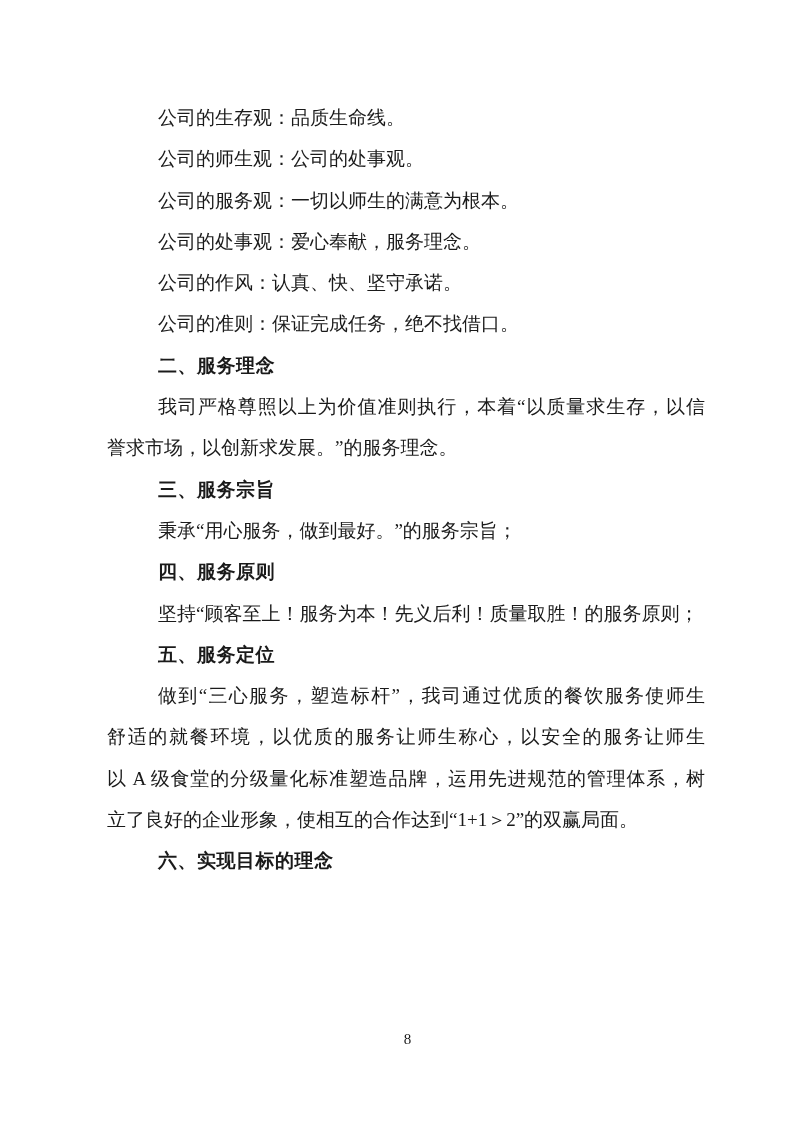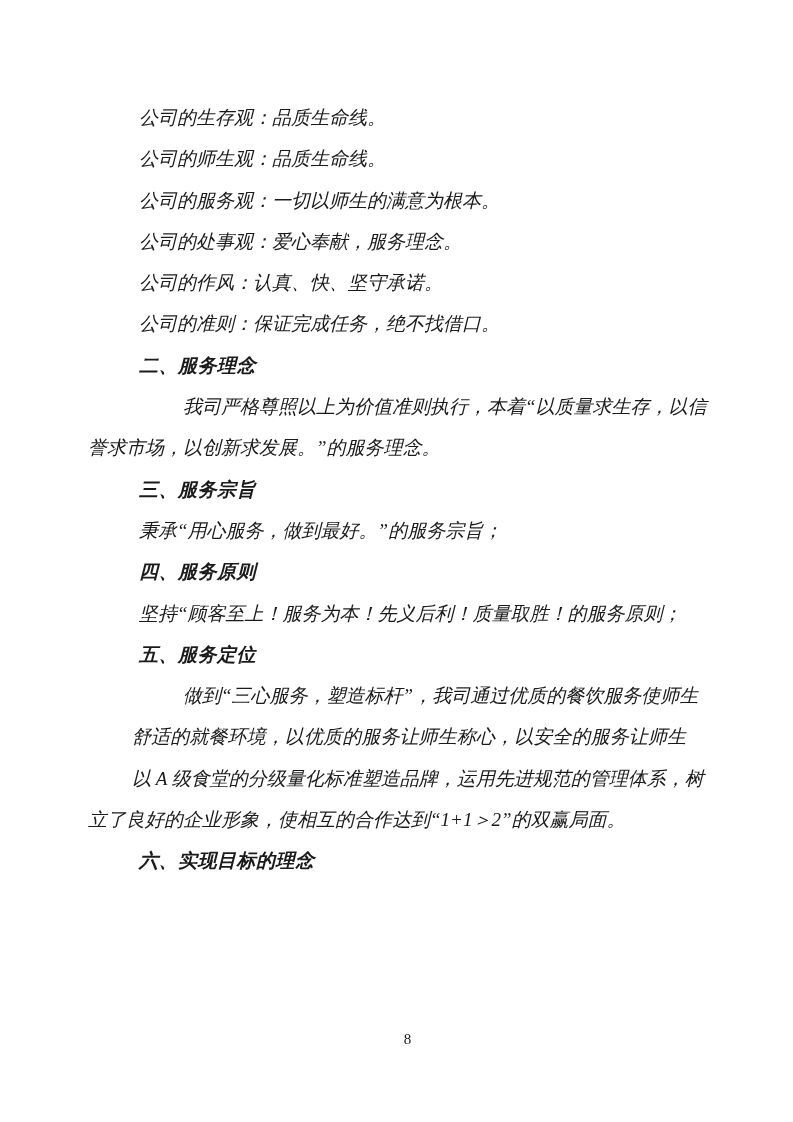--- a/index.html
+++ b/index.html
@@ -10,38 +10,36 @@
   .page {
     position: relative;
     width: 793px;
     height: 1122px;
     background: #ffffff;
     overflow: hidden;
     font-family: "Liberation Serif", "DejaVu Serif", serif;
   }
   .content {
     position: absolute;
-    left: 88px;
+    left: 107px;
     top: 97px;
     width: 598px;
-    font-style: italic;
   }
   .line {
     font-size: 19px;
     line-height: 41.3px;
     color: #1a1a1a;
     white-space: nowrap;
   }
   .line.indent {
     padding-left: 51px;
   }
   .line.fill {
     text-align: justify;
     text-align-last: justify;
-    margin-left: 44px;
   }
   .line.heading {
     font-weight: bold;
     letter-spacing: 0.5px;
   }
   .footer {
     position: absolute;
     top: 1029px;
     left: 0;
     width: 100%;
@@ -51,21 +49,21 @@
     color: #1a1a1a;
     line-height: 20px;
   }
 </style>
 </head>
 <body>
 
 <div class="page" style="background: rgb(255, 255, 255); color: rgb(26, 26, 26);">
   <div class="content">
       <div class="line indent">公司的生存观：品质生命线。</div>
-      <div class="line indent">公司的师生观：品质生命线。</div>
+      <div class="line indent">公司的师生观：公司的处事观。</div>
       <div class="line indent">公司的服务观：一切以师生的满意为根本。</div>
       <div class="line indent">公司的处事观：爱心奉献，服务理念。</div>
       <div class="line indent">公司的作风：认真、快、坚守承诺。</div>
       <div class="line indent">公司的准则：保证完成任务，绝不找借口。</div>
       <div class="line heading indent">二、服务理念</div>
       <div class="line indent fill">我司严格尊照以上为价值准则执行，本着“以质量求生存，以信</div>
       <div class="line">誉求市场，以创新求发展。”的服务理念。</div>
       <div class="line heading indent">三、服务宗旨</div>
       <div class="line indent">秉承“用心服务，做到最好。”的服务宗旨；</div>
       <div class="line heading indent">四、服务原则</div>

